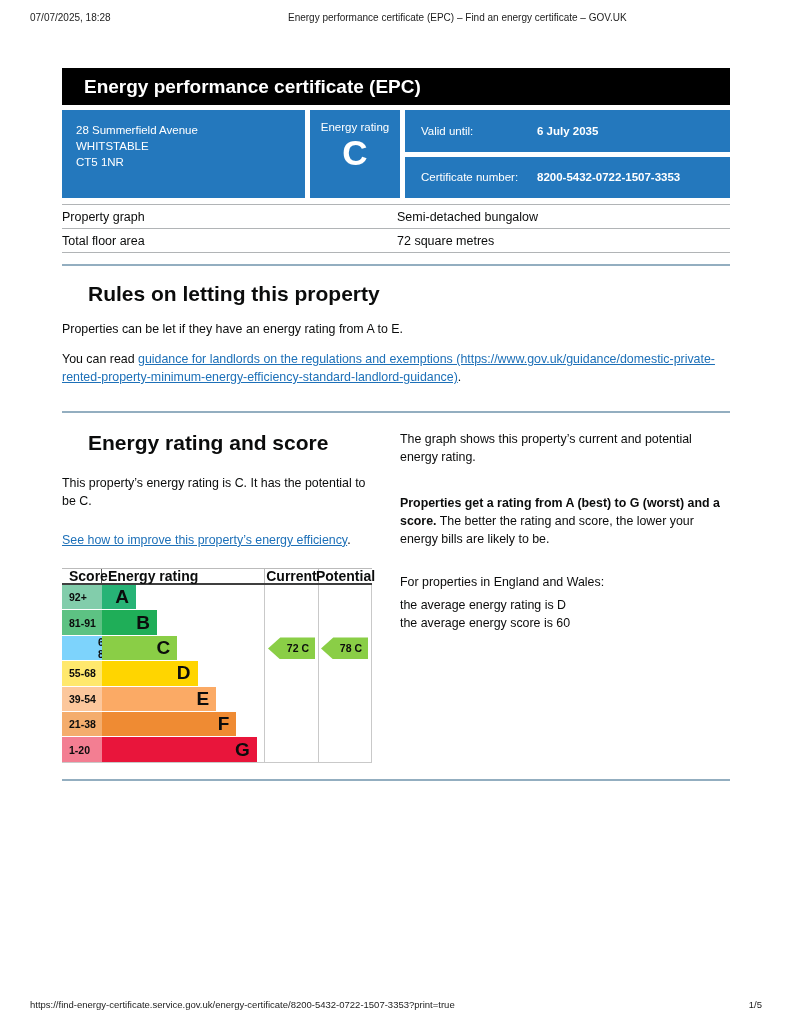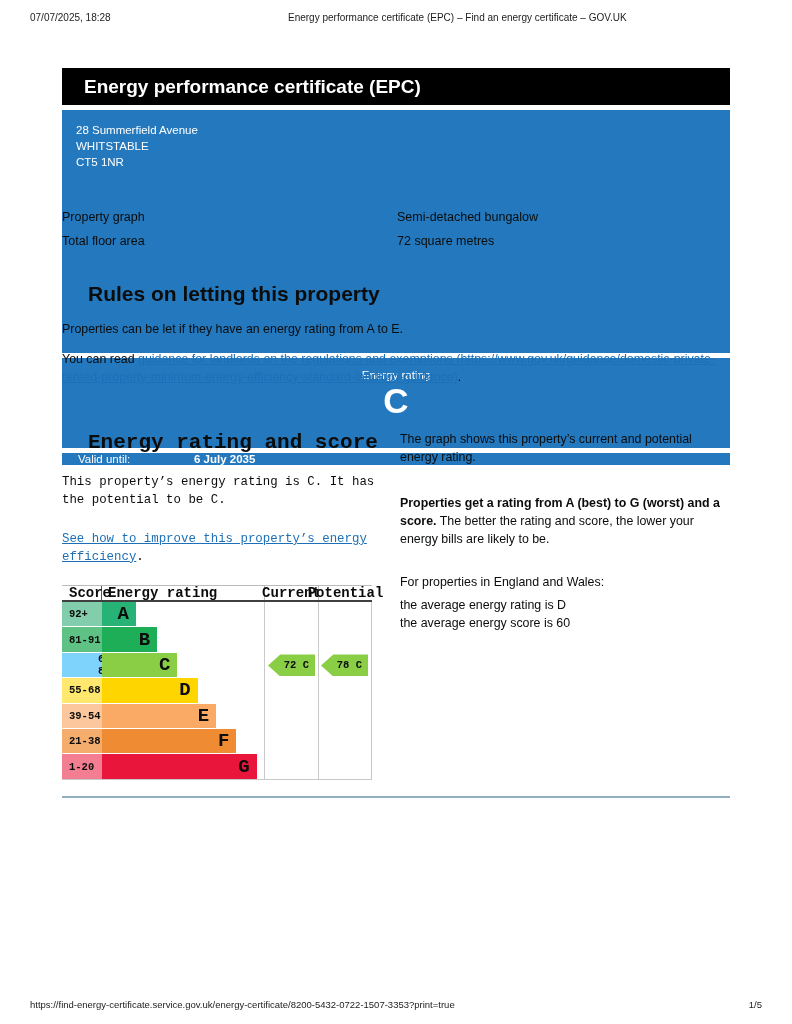--- a/index.html
+++ b/index.html
@@ -15,21 +15,21 @@
   .ph-title { position:absolute; left:258px; top:0; }
   .print-footer { position:absolute; bottom:14px; left:30px; right:30px; font-size:9.5px; color:#1c1c1c; }
   .pf-url { position:absolute; left:0; bottom:0; }
   .pf-page { position:absolute; right:0; bottom:0; }
 
   .content { position:absolute; left:62px; top:68px; width:668px; }
 
   .banner { background:var(--banner-bg, #000000); height:37px; display:flex; align-items:center; padding-left:22px; }
   .banner h1 { color:#ffffff; font-size:19px; font-weight:bold; }
 
-  .summary { display:flex; gap:5px; margin-top:5px; height:88px;flex-direction:column; }
+  .summary { display:flex; gap:5px; margin-top:5px; height:88px; }
   .panel { background:var(--accent-blue, #2478bd); color:#ffffff; }
   .addr { flex:0 0 243px; padding:13px 0 0 14px; font-size:11.5px; line-height:1.38; }
   .rating { flex:0 0 90px; display:flex; flex-direction:column; align-items:center; padding-top:11px; }
   .rating-label { font-size:11.5px; }
   .rating-letter { font-size:35px; font-weight:bold; line-height:1.15; }
   .validity { flex:1; display:flex; flex-direction:column; gap:5px; }
   .vrow { flex:1; display:flex; align-items:center; font-size:11.5px; }
   .vlabel { margin-left:16px; width:116px; }
   .vvalue { font-weight:bold; }
 
@@ -44,21 +44,21 @@
   .divider.d3 { margin-top:16px; }
 
   h2 { font-size:21px; font-weight:bold;margin-left:26px; }
   .rules-heading { margin-top:16px; }
   p { font-size:12.4px; line-height:1.45; }
   .rules-p1 { margin-top:15px; }
   .rules-p2 { margin-top:12px; }
   a.link { color:var(--link-blue, #1d70b8); text-decoration:underline; cursor:pointer; }
 
   .two-col { display:flex; margin-top:18px; }
-  .col-left { width:318px;font-family:Liberation Mono, monospace; }
+  .col-left { width:318px; }
   .col-right { width:330px; margin-left:20px; }
   .lead-para { margin-top:20px; }
   .improve-link-p { margin-top:21px; }
   .col-right p { margin-bottom:0; }
   .r-p1 { }
   .r-p2 { margin-top:28px; }
   .r-p3 { margin-top:25px; }
   .r-p4 { margin-top:5px; }
 
   
@@ -104,20 +104,24 @@
     </div>
     <div class="panel rating">
       <div class="rating-label">Energy rating</div>
       <div class="rating-letter">C</div>
     </div>
     <div class="validity">
       <div class="panel vrow">
         <span class="vlabel">Valid until:</span>
         <span class="vvalue">6 July 2035</span>
       </div>
+      <div class="panel vrow">
+        <span class="vlabel">Certificate number:</span>
+        <span class="vvalue">8200-5432-0722-1507-3353</span>
+      </div>
     </div>
   </div>
 
   <div class="ptable">
     <div class="ptable-row">
       <span class="pt-label">Property graph</span>
       <span class="pt-value">Semi-detached bungalow</span>
     </div>
     <div class="ptable-row">
       <span class="pt-label">Total floor area</span>

